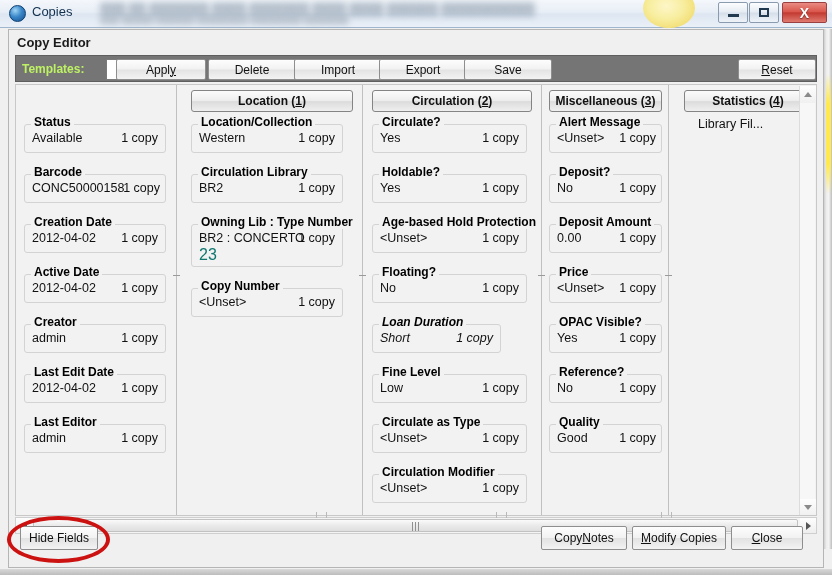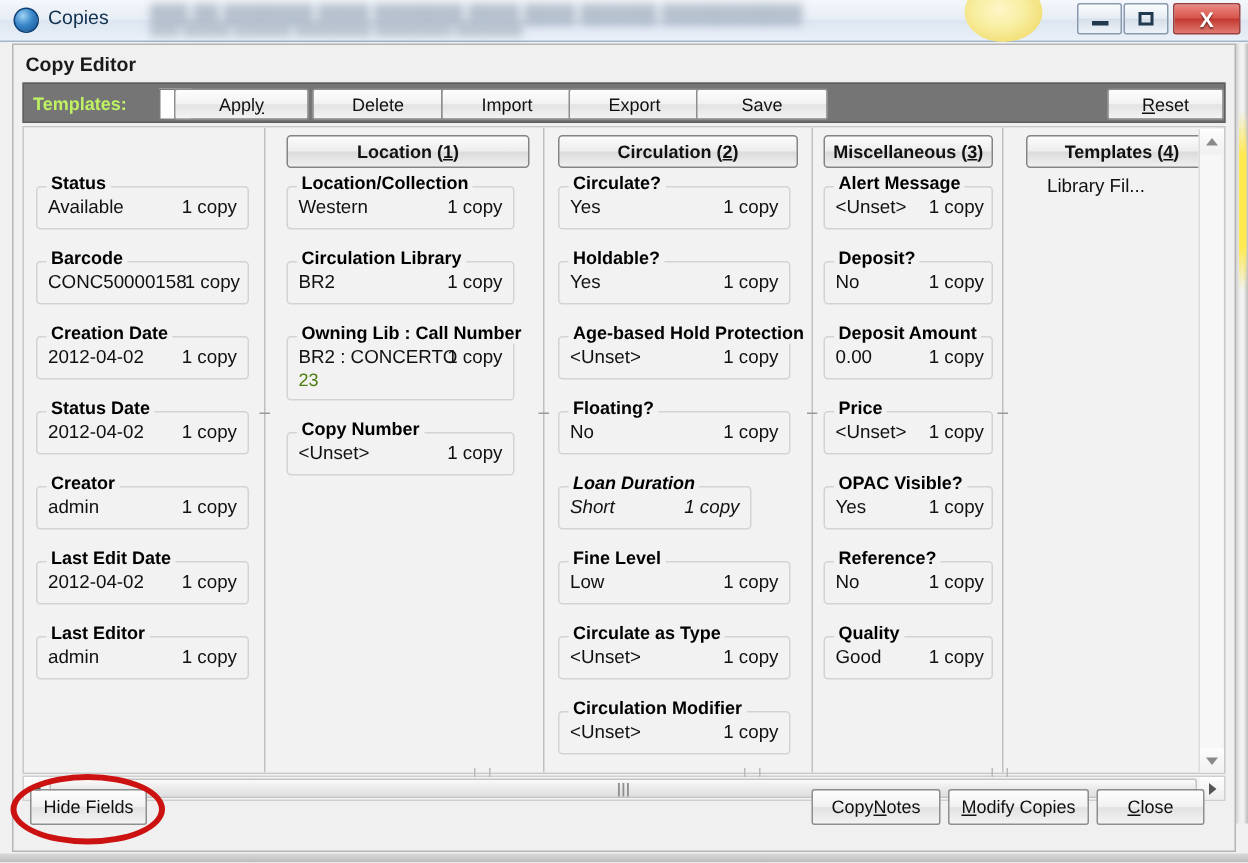--- a/index.html
+++ b/index.html
@@ -213,21 +213,21 @@
     font-size: 12.5px; color: #111;
     white-space: nowrap;
   }
   .fld .cnt {
     position: absolute; top: 6px;
     font-size: 12.5px; color: #111;
     white-space: nowrap;
   }
   .fld .val2 {
     position: absolute; left: 7px; top: 21px;
-    font-size: 12px; color: #4d7c0f;
+    font-size: 16px; color: #0f766e;
     white-space: nowrap;
   }
 
   
   .stat-row {
     position: absolute; left: 26px; top: 32px;
     width: 108px; height: 18px;
     font-size: 12.5px; color: #111;
   }
   .stat-row .arrow {
@@ -408,21 +408,21 @@
           <div class="cnt" style="right:5px;">1 copy</div>
         </div>
 
         <div class="fld" style="left:8px; top:139px; width:142px; height:29px;">
           <div class="legend">Creation Date</div>
           <div class="val">2012-04-02</div>
           <div class="cnt" style="right:7px;">1 copy</div>
         </div>
 
         <div class="fld" style="left:8px; top:189px; width:142px; height:29px;">
-          <div class="legend">Status Date</div>
+          <div class="legend">Active Date</div>
           <div class="val">2012-04-02</div>
           <div class="cnt" style="right:7px;">1 copy</div>
         </div>
 
         <div class="fld" style="left:8px; top:239px; width:142px; height:29px;">
           <div class="legend">Creator</div>
           <div class="val">admin</div>
           <div class="cnt" style="right:7px;">1 copy</div>
         </div>
 
@@ -456,21 +456,21 @@
           <div class="cnt" style="right:7px;">1 copy</div>
         </div>
 
         <div class="fld" style="left:10px; top:89px; width:152px; height:29px;">
           <div class="legend">Circulation Library</div>
           <div class="val">BR2</div>
           <div class="cnt" style="right:7px;">1 copy</div>
         </div>
 
         <div class="fld" style="left:10px; top:139px; width:152px; height:43px;">
-          <div class="legend">Owning Lib : Call Number</div>
+          <div class="legend">Owning Lib : Type Number</div>
           <div class="val">BR2 : CONCERTO</div>
           <div class="cnt" style="right:7px;">1 copy</div>
           <div class="val2">23</div>
         </div>
 
         <div class="fld" style="left:10px; top:203px; width:152px; height:29px;">
           <div class="legend">Copy Number</div>
           <div class="val">&lt;Unset&gt;</div>
           <div class="cnt" style="right:7px;">1 copy</div>
         </div>
@@ -589,21 +589,21 @@
           <div class="cnt" style="right:5px;">1 copy</div>
         </div>
       </div>
 
       <div class="splitter sp4">
           <div class="grip"></div>
         </div>
 
       <div class="col col-stat">
         <div class="colhead ch-stat">
-          <span>Templates (</span>
+          <span>Statistics (</span>
             <u>4</u>
             <span>)</span>
         </div>
         <div class="stat-row">
           <span>Library Fil...</span>
           <span class="arrow"></span>
         </div>
       </div>
 
       <div class="vscroll">

